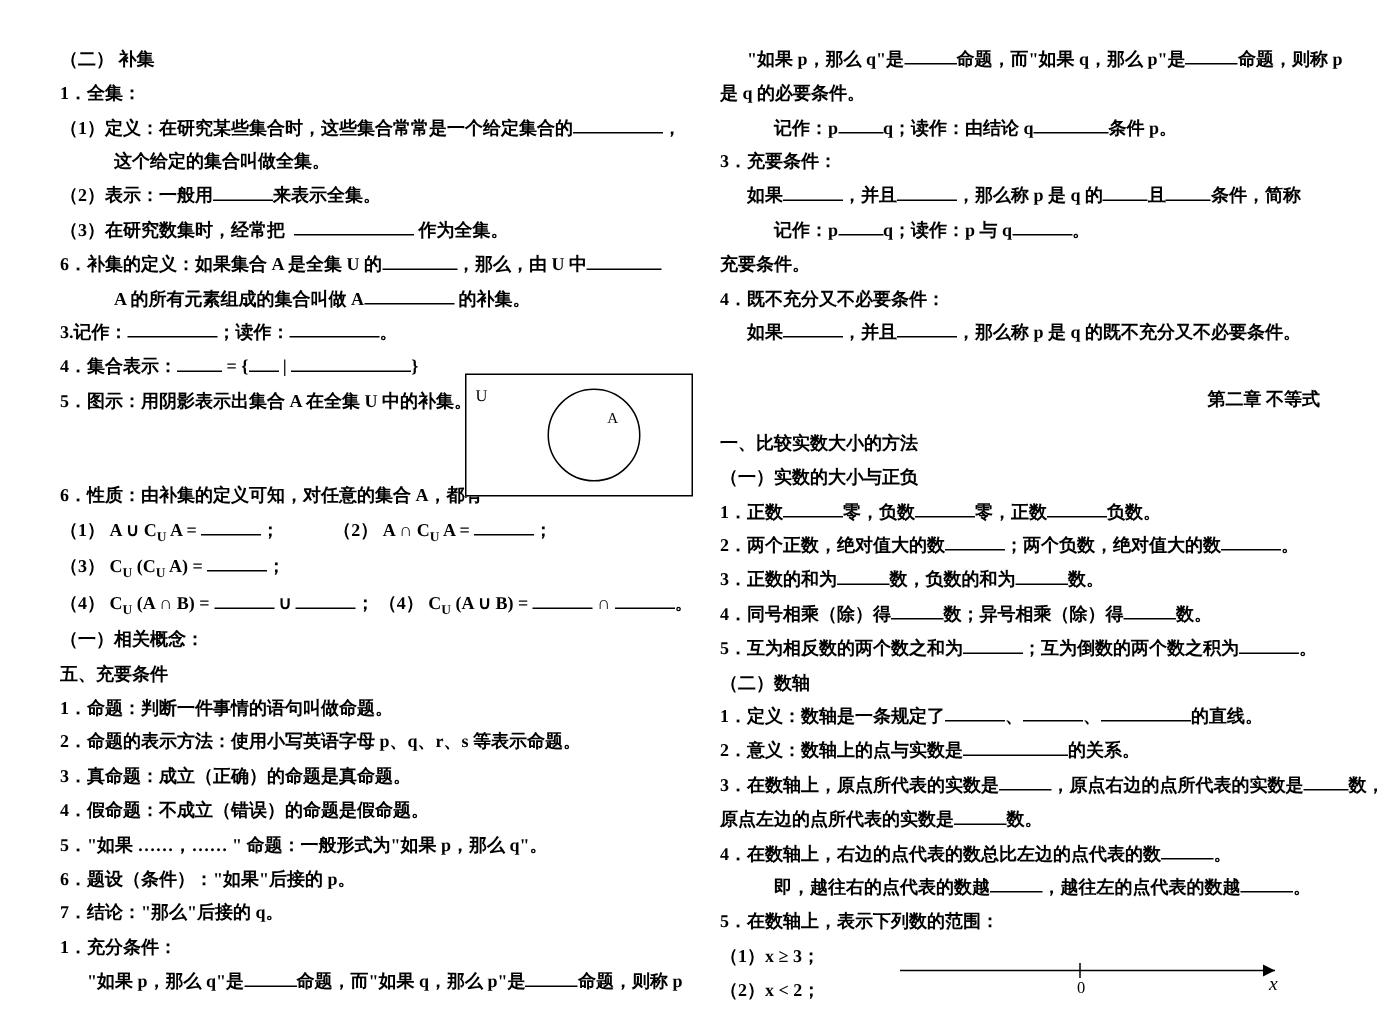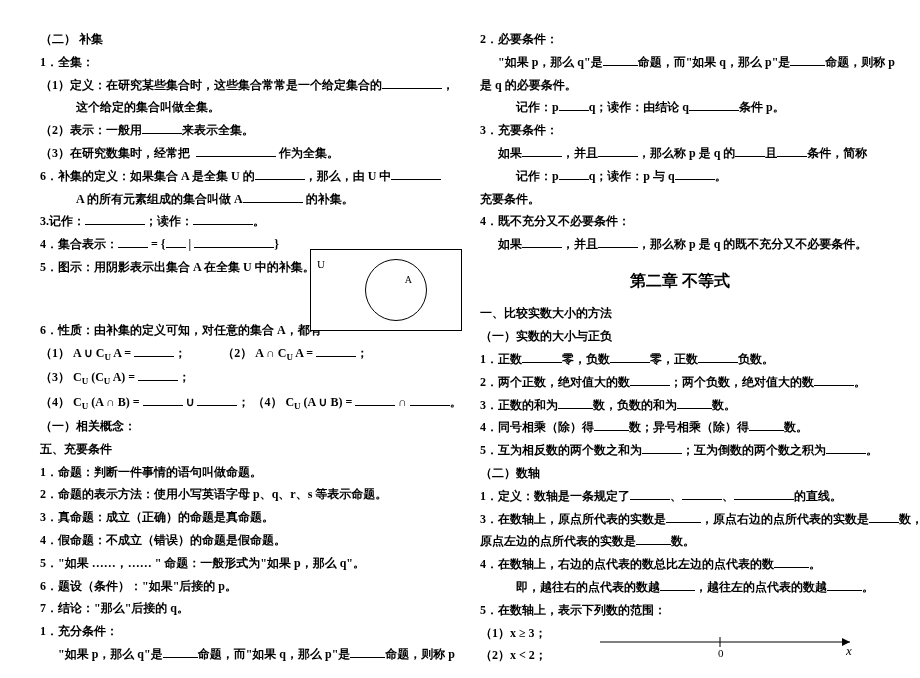--- a/index.html
+++ b/index.html
@@ -57,24 +57,24 @@
     position: relative;
     margin-left: 20px;
   }
   .venn-A {
     position: absolute;
     top: 10px;
     right: 14px;
     font-size: 10px;
   }
   .chapter {
-    text-align: center;
-    font-size: 16px;
+    text-align: right;
+    font-size: 12px;
     font-weight: bold;
-    margin: 10px 0 6px 0;
+    margin: 22px 0 6px 0;
   }
   .numline-wrap {
     position: relative;
     height: 0;
   }
   .numline {
     position: absolute;
     left: 120px;
     top: -40px;
     width: 260px;
@@ -125,21 +125,20 @@
     <div class="line">4．假命题：不成立（错误）的命题是假命题。</div>
     <div class="line">5．"如果 ……，…… " 命题：一般形式为"如果 p，那么 q"。</div>
     <div class="line">6．题设（条件）："如果"后接的 p。</div>
     <div class="line">7．结论："那么"后接的 q。</div>
     <div class="line">1．充分条件：</div>
     <div class="line indent1"><span>"如果 p，那么 q"是</span><span class="blank" style="width:35px"></span><span>命题，而"如果 q，那么 p"是</span><span class="blank" style="width:35px"></span><span>命题，则称   p</span></div>
 
   </div>
 
   <div class="col">
-    <div class="line">2．必要条件：</div>
     <div class="line indent1"><span>"如果 p，那么 q"是</span><span class="blank" style="width:35px"></span><span>命题，而"如果 q，那么 p"是</span><span class="blank" style="width:35px"></span><span>命题，则称 p</span></div>
     <div class="line">是 q 的必要条件。</div>
     <div class="line indent2"><span>记作：p</span><span class="blank" style="width:30px"></span><span>q；读作：由结论 q</span><span class="blank" style="width:50px"></span><span>条件 p。</span></div>
     <div class="line">3．充要条件：</div>
     <div class="line indent1"><span>如果</span><span class="blank" style="width:40px"></span><span>，并且</span><span class="blank" style="width:40px"></span><span>，那么称 p 是 q 的</span><span class="blank" style="width:30px"></span><span>且</span><span class="blank" style="width:30px"></span><span>条件，简称</span></div>
     <div class="line indent2"><span>记作：p</span><span class="blank" style="width:30px"></span><span>q；读作：p 与 q</span><span class="blank" style="width:40px"></span><span>。</span></div>
     <div class="line">充要条件。</div>
     <div class="line">4．既不充分又不必要条件：</div>
     <div class="line indent1"><span>如果</span><span class="blank" style="width:40px"></span><span>，并且</span><span class="blank" style="width:40px"></span><span>，那么称 p 是 q 的既不充分又不必要条件。</span></div>
 
@@ -147,20 +146,21 @@
 
     <div class="line">一、比较实数大小的方法</div>
     <div class="line">（一）实数的大小与正负</div>
     <div class="line"><span>1．正数</span><span class="blank" style="width:40px"></span><span>零，负数</span><span class="blank" style="width:40px"></span><span>零，正数</span><span class="blank" style="width:40px"></span><span>负数。</span></div>
     <div class="line"><span>2．两个正数，绝对值大的数</span><span class="blank" style="width:40px"></span><span>；两个负数，绝对值大的数</span><span class="blank" style="width:40px"></span><span>。</span></div>
     <div class="line"><span>3．正数的和为</span><span class="blank" style="width:35px"></span><span>数，负数的和为</span><span class="blank" style="width:35px"></span><span>数。</span></div>
     <div class="line"><span>4．同号相乘（除）得</span><span class="blank" style="width:35px"></span><span>数；异号相乘（除）得</span><span class="blank" style="width:35px"></span><span>数。</span></div>
     <div class="line"><span>5．互为相反数的两个数之和为</span><span class="blank" style="width:40px"></span><span>；互为倒数的两个数之积为</span><span class="blank" style="width:40px"></span><span>。</span></div>
     <div class="line">（二）数轴</div>
     <div class="line"><span>1．定义：数轴是一条规定了</span><span class="blank" style="width:40px"></span><span>、</span><span class="blank" style="width:40px"></span><span>、</span><span class="blank" style="width:60px"></span><span>的直线。</span></div>
+    <div class="line"><span>2．意义：数轴上的点与实数是</span><span class="blank" style="width:70px"></span><span>的关系。</span></div>
     <div class="line"><span>3．在数轴上，原点所代表的实数是</span><span class="blank" style="width:35px"></span><span>，原点右边的点所代表的实数是</span><span class="blank" style="width:30px"></span><span>数，</span></div>
     <div class="line"><span>原点左边的点所代表的实数是</span><span class="blank" style="width:35px"></span><span>数。</span></div>
     <div class="line"><span>4．在数轴上，右边的点代表的数总比左边的点代表的数</span><span class="blank" style="width:35px"></span><span>。</span></div>
     <div class="line indent2"><span>即，越往右的点代表的数越</span><span class="blank" style="width:35px"></span><span>，越往左的点代表的数越</span><span class="blank" style="width:35px"></span><span>。</span></div>
     <div class="line">5．在数轴上，表示下列数的范围：</div>
     <div class="line">（1）x ≥ 3；</div>
     <div class="line">（2）x &lt; 2；</div>
     <div class="numline-wrap">
       <svg class="numline" viewBox="0 0 260 30">
         <line x1="0" y1="15" x2="250" y2="15" stroke="#000" stroke-width="1"></line>

